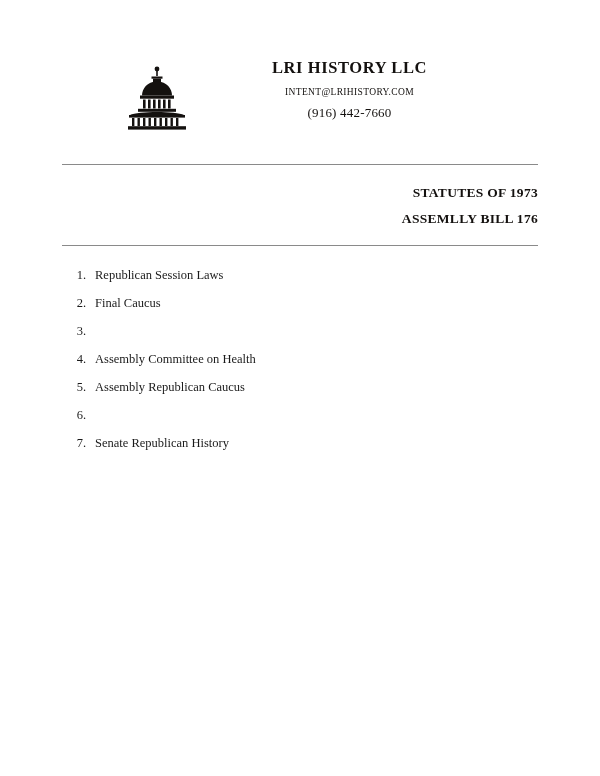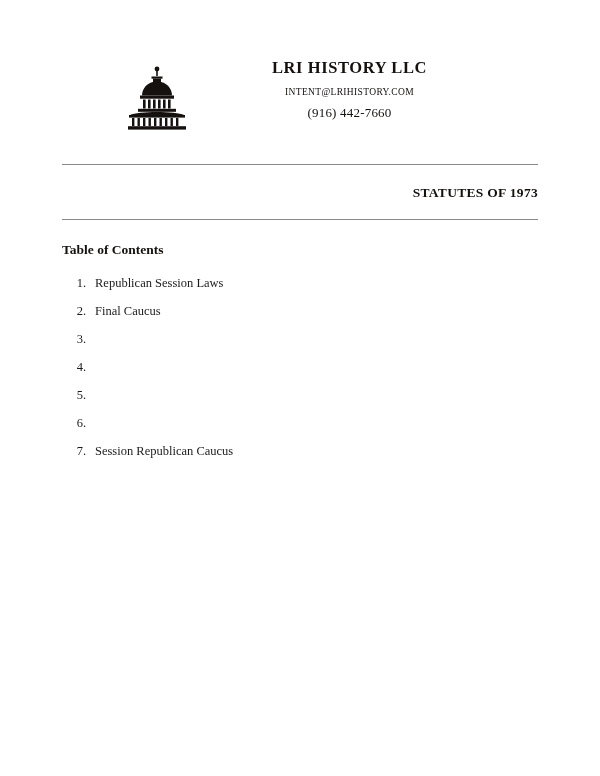--- a/index.html
+++ b/index.html
@@ -193,47 +193,49 @@
       <div class="org-line">INTENT@LRIHISTORY.COM</div>
       <div class="org-phone">(916) 442-7660</div>
     </div>
 
   </div>
 
   <div class="rule rule-top"></div>
 
   <div class="statute-block">
     <div class="statute-line">STATUTES OF 1973</div>
+    <div class="statute-line">ASSEMLLY BILL 176</div>
   </div>
 
   <div class="rule rule-bottom"></div>
 
   <div class="toc">
-    <div class="toc-title">Table of Contents</div>
     <ul class="toc-list">
       <li class="toc-item">
         <span class="toc-num">1.</span>
         <span class="toc-label">Republican Session Laws</span>
       </li>
       <li class="toc-item">
         <span class="toc-num">2.</span>
         <span class="toc-label">Final Caucus</span>
       </li>
       <li class="toc-item">
         <span class="toc-num">3.</span>
       </li>
       <li class="toc-item">
         <span class="toc-num">4.</span>
+        <span class="toc-label">Assembly Committee on Health</span>
       </li>
       <li class="toc-item">
         <span class="toc-num">5.</span>
+        <span class="toc-label">Assembly Republican Caucus</span>
       </li>
       <li class="toc-item">
         <span class="toc-num">6.</span>
       </li>
       <li class="toc-item">
         <span class="toc-num">7.</span>
-        <span class="toc-label">Session Republican Caucus</span>
+        <span class="toc-label">Senate Republican History</span>
       </li>
     </ul>
   </div>
 
 </div>
 
 </body></html>

